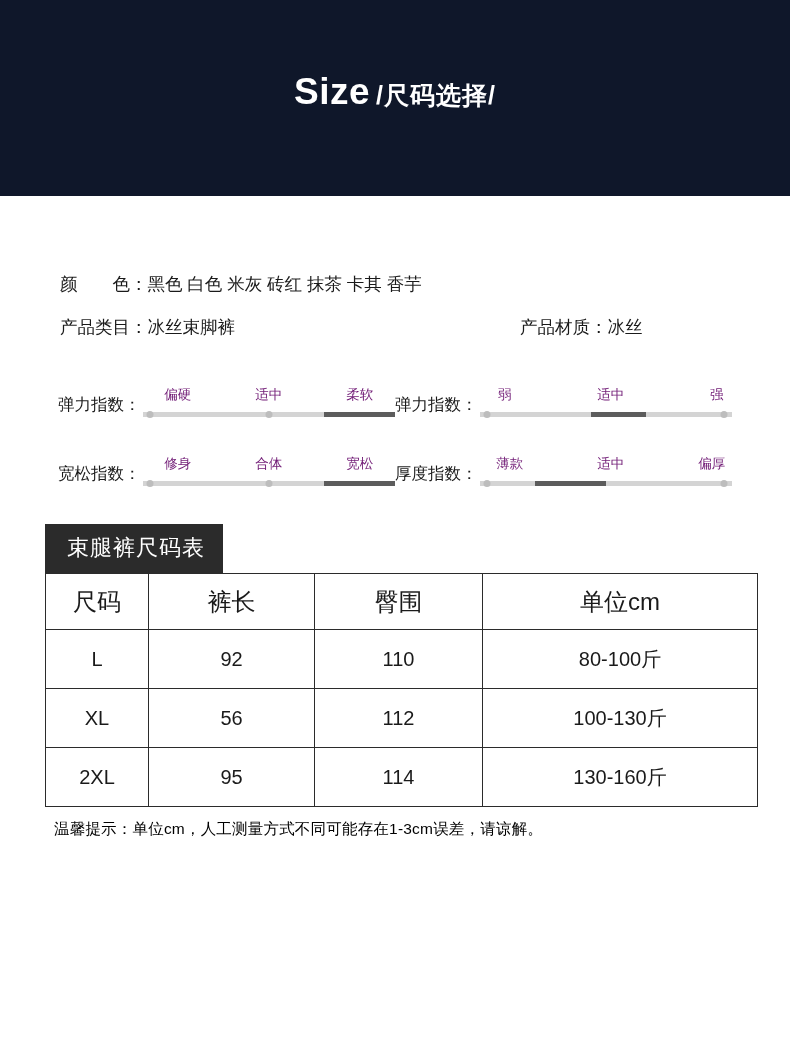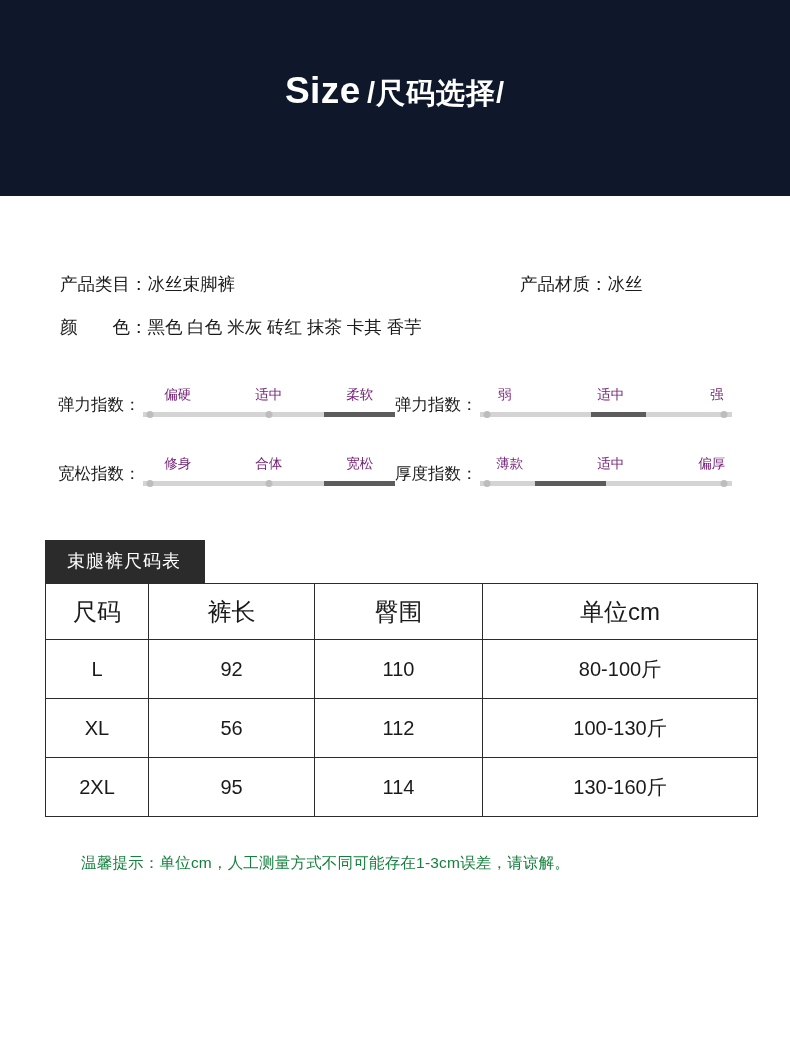--- a/index.html
+++ b/index.html
@@ -30,21 +30,21 @@
     align-items: baseline;
     color: #ffffff;
     transform: translateY(-6px);
   }
   .banner-en {
     font-size: 37px;
     font-weight: bold;
     letter-spacing: 0.5px;
   }
   .banner-cn {
-    font-size: 29px;
+    font-size: 25px;
     font-weight: bold;
     margin-left: 6px;
     letter-spacing: 1px;
   }
 
   
   .info {
     margin-top: 78px;
     padding: 0 60px;
     font-size: 17.5px;
@@ -130,24 +130,23 @@
   
   .table-wrap {
     margin: 18px auto 0 auto;
     width: 700px;
     position: relative;
   }
   .table-tag {
     display: inline-block;
     background: #2b2b2b;
     color: #ffffff;
-    font-size: 18px;
-    padding: 9px 24px 10px 22px;
+    font-size: 22px;
+    padding: 9px 18px 10px 22px;
     letter-spacing: 1px;
-    margin-top: 16px;
   }
   table.size-table {
     border-collapse: collapse;
     width: 700px;
     table-layout: fixed;
   }
   table.size-table th,
   table.size-table td {
     border: 1.5px solid #2b2b2b;
     text-align: center;
@@ -168,49 +167,49 @@
   .col-weight { width: 272px; }
   .cell-weight {
     color: #8a8a8a;
     font-size: 20px;
   }
   .cell-size {
     font-size: 20px;
   }
 
   .note {
-    margin-top: 36px;
-    padding-left: 81px;
+    margin-top: 12px;
+    padding-left: 54px;
     font-size: 15.5px;
-    color: #15803d;
+    color: #000000;
     letter-spacing: 0.2px;
   }
 </style>
 </head>
 <body>
 
 <div class="banner">
   <div class="banner-inner">
     <span class="banner-en">Size</span>
     <span class="banner-cn">/尺码选择/</span>
   </div>
 </div>
 
 <div class="info">
   <div class="info-row">
     <div class="info-col-left">
+      <span class="info-label-spaced">颜　　色：</span><span>黑色 白色 米灰 砖红 抹茶 卡其 香芋</span>
+    </div>
+  </div>
+  <div class="info-row">
+    <div class="info-col-left">
       <span>产品类目：</span><span>冰丝束脚裤</span>
     </div>
     <div class="info-col-right">
       <span>产品材质：</span><span>冰丝</span>
-    </div>
-  </div>
-  <div class="info-row">
-    <div class="info-col-left">
-      <span class="info-label-spaced">颜　　色：</span><span>黑色 白色 米灰 砖红 抹茶 卡其 香芋</span>
     </div>
   </div>
 </div>
 
 <div class="indices">
 
   <div class="index-row">
 
     <div class="index-cell">
       <span class="index-name">弹力指数：</span>

